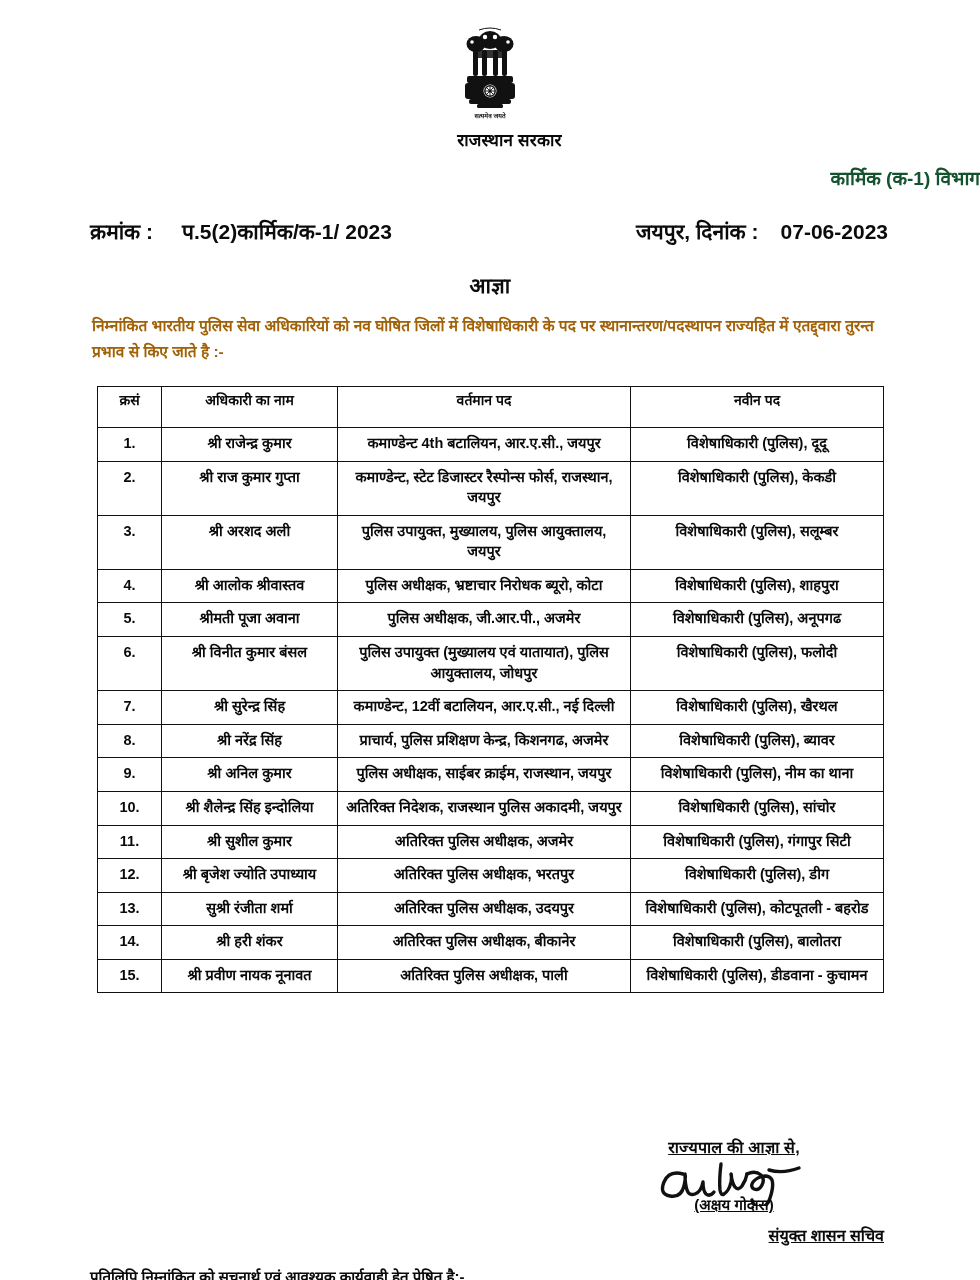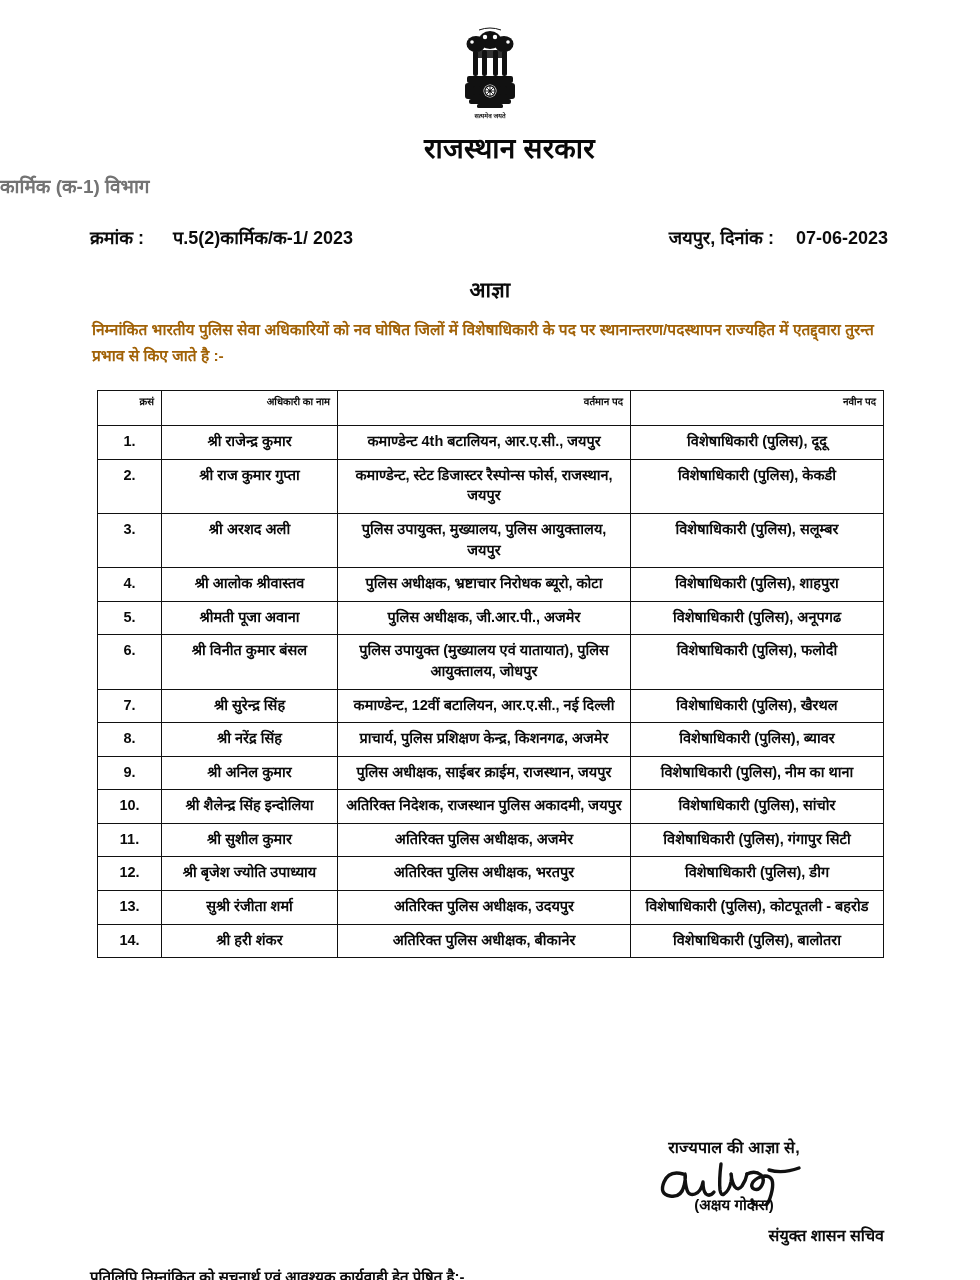--- a/index.html
+++ b/index.html
@@ -28,42 +28,42 @@
     justify-content: center;
     padding-top: 26px;
   }
   .emblem {
     width: 62px;
     height: 96px;
     display: block;
   }
   .gov-title {
     text-align: center;
-    font-size: 28px;
+    font-size: 17px;
     font-weight: 700;
     letter-spacing: .2px;
     margin-top: 6px;
     color: #090909;
     padding-left: 39px;
   }
   .dept-title {
-    text-align: left;
+    text-align: right;
     font-size: 19px;
     font-weight: 700;
-    margin-top: 7px;
-    color: #737373;
+    margin-top: 14px;
+    color: #14532d;
   }
 
   .meta-row {
     display: flex;
     justify-content: space-between;
     align-items: baseline;
     margin-top: 26px;
     padding: 0 92px 0 90px;
-    font-size: 18px;
+    font-size: 21px;
     font-weight: 700;
   }
   .meta-left, .meta-right {
     white-space: nowrap;
     display: flex;
     align-items: baseline;
   }
   .meta-label { font-weight: 700; }
   .meta-value { font-weight: 700; margin-left: 29px; }
   .meta-right .meta-value { margin-left: 22px; }
@@ -99,44 +99,45 @@
   table.officers td {
     border: 1.5px solid #111;
     vertical-align: top;
     padding: 5px 7px 7px 7px;
     font-size: 14.5px;
     font-weight: 700;
     line-height: 1.42;
     color: #0a0a0a;
   }
   table.officers th {
-    text-align: right;
+    text-align: center;
     padding-top: 4px;
     padding-bottom: 16px;
-    font-size: 10px;
+    font-size: 14px;
   }
   col.c-sno    { width: 64px; }
   col.c-name   { width: 176px; }
   col.c-cur    { width: 293px; }
   col.c-new    { width: 253px; }
 
   td.sno {
     text-align: center;
     padding-left: 0;
     padding-right: 0;
   }
   td.name, td.cur, td.new { text-align: center; }
 
   
   .sign-block {
     position: absolute;
     right: 96px;
     top: 1136px;
     width: 300px;
     text-align: center;
+    text-decoration: underline;
   }
   .sign-by {
     font-size: 16px;
     font-weight: 700;
     letter-spacing: .2px;
   }
   .sign-mark {
     height: 46px;
     margin-top: 2px;
     position: relative;
@@ -323,20 +324,26 @@
             <td class="name">सुश्री रंजीता शर्मा</td>
             <td class="cur">अतिरिक्त पुलिस अधीक्षक, उदयपुर</td>
             <td class="new">विशेषाधिकारी (पुलिस), कोटपूतली - बहरोड</td>
           </tr>
           <tr>
             <td class="sno">14.</td>
             <td class="name">श्री हरी शंकर</td>
             <td class="cur">अतिरिक्त पुलिस अधीक्षक, बीकानेर</td>
             <td class="new">विशेषाधिकारी (पुलिस), बालोतरा</td>
           </tr>
+          <tr>
+            <td class="sno">15.</td>
+            <td class="name">श्री प्रवीण नायक नूनावत</td>
+            <td class="cur">अतिरिक्त पुलिस अधीक्षक, पाली</td>
+            <td class="new">विशेषाधिकारी (पुलिस), डीडवाना - कुचामन</td>
+          </tr>
         </tbody>
     </table>
   </div>
 
   <div class="sign-block">
     <div class="sign-by">राज्यपाल की आज्ञा से,</div>
     <div class="sign-mark">
       <svg width="170" height="46" viewBox="0 0 170 46" aria-hidden="true">
         <g fill="none" stroke="#111" stroke-width="3.4" stroke-linecap="round" stroke-linejoin="round">
           <path d="M34 14 q-14 -4 -19 8 q-5 12 6 14 q11 2 14 -10 q2 -9 1 -12 q0 10 2 16 q2 6 8 4 q6 -2 8 -12 q0 9 3 12 q4 3 8 -2"></path>

